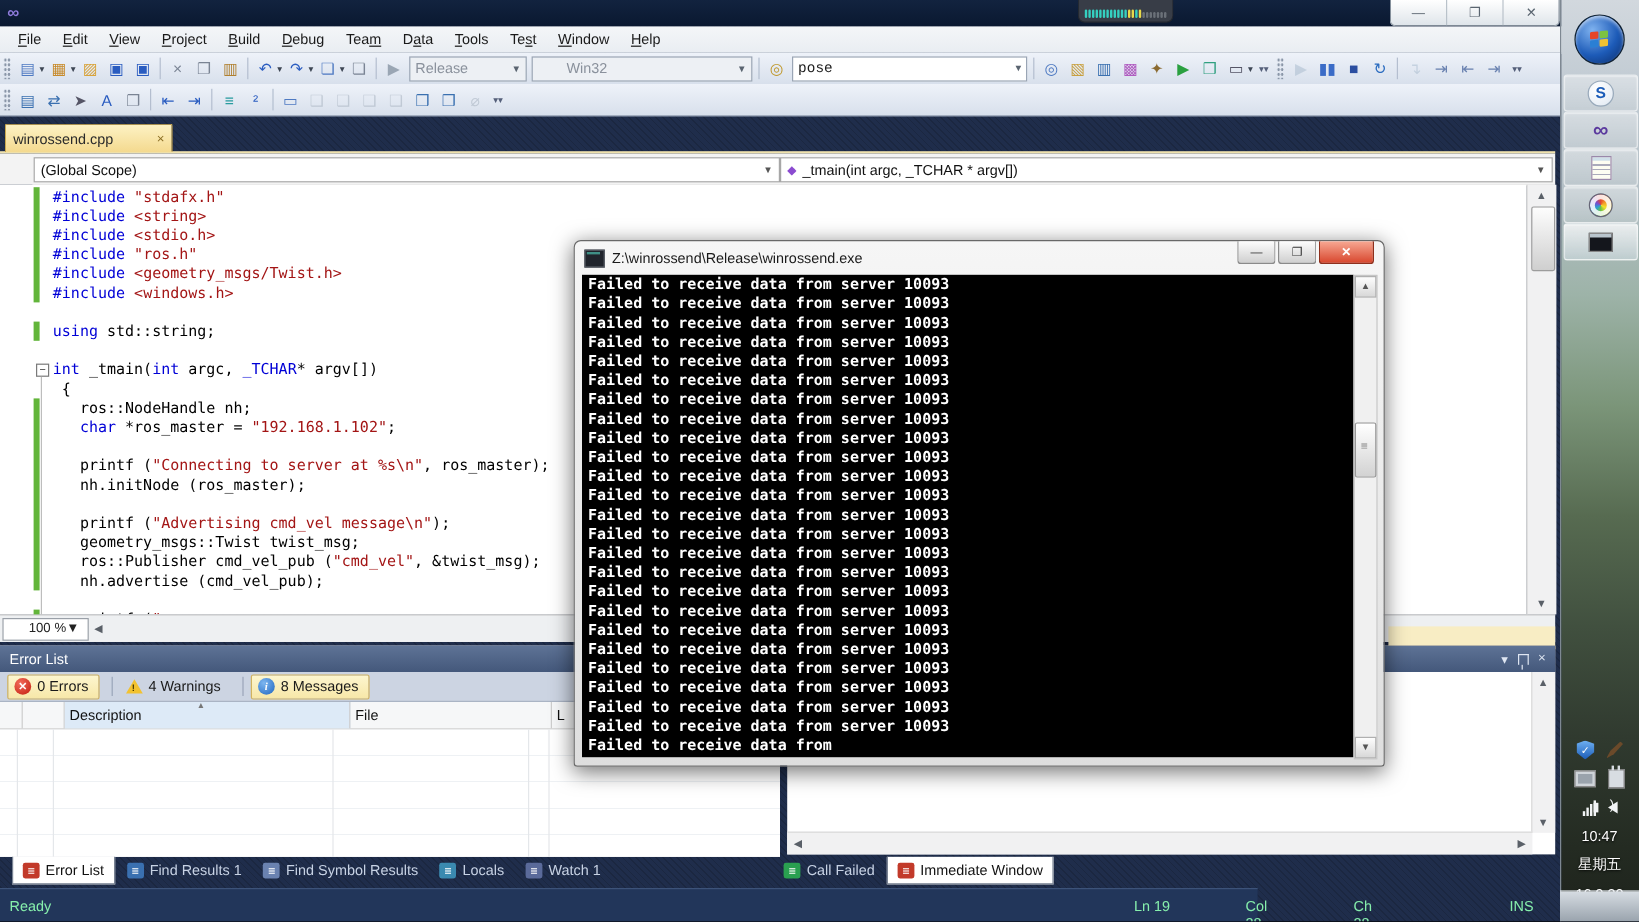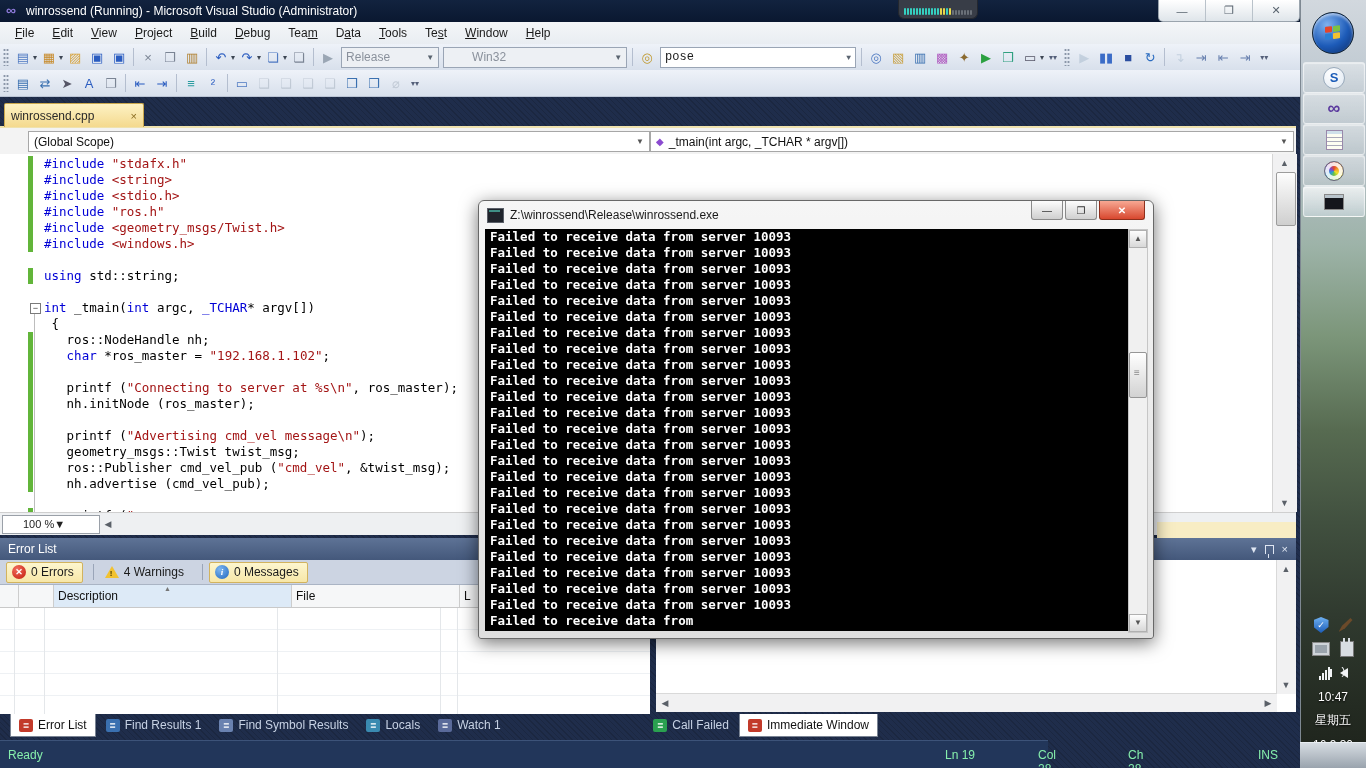--- a/index.html
+++ b/index.html
@@ -42,21 +42,21 @@
   #edmargin{left:0;top:154px;width:27px;height:358px;background:#24334f;}
   .gbar{position:absolute;left:28px;width:5px;background:#62b53a;}
   .cline{position:absolute;left:44px;height:16px;line-height:16px;font-family:"DejaVu Sans Mono","Liberation Mono",monospace;font-size:12.5px;white-space:pre;color:#000;}
   .cline .k{color:#0000d6;} .cline .s{color:#a31515;} .cline .p{color:#000;}
   #foldbox{width:9px;height:9px;border:1px solid #7a7a7a;background:#fff;color:#333;font-size:9px;line-height:8px;text-align:center;}
   #foldline{width:1px;background:#bdbdbd;}
   #ed-vscroll{left:1272px;top:154px;width:24px;height:358px;background:#f1f1f2;border-left:1px solid #d5d5d5;}
   .sbtn{position:absolute;left:2px;width:19px;height:16px;color:#5a6068;font-size:9px;text-align:center;line-height:16px;}
   #ed-thumb{left:3px;top:18px;width:18px;height:52px;background:linear-gradient(#fdfdfd,#cfcfcf);border:1px solid #9c9c9c;border-radius:2px;}
   #hscrollrow{left:0;top:512px;width:1296px;height:22px;background:#eef0f2;border-top:1px solid #cfcfcf;display:flex;align-items:center;}
-  #zoomcombo{width:56px;height:17px;background:#fff;border:1px solid #9aa0a8;margin-left:2px;display:flex;align-items:center;justify-content:flex-start;font-size:11px;padding:0 20px;color:#222;}
+  #zoomcombo{width:56px;height:17px;background:#fff;border:1px solid #9aa0a8;margin-left:2px;display:flex;align-items:center;justify-content:flex-end;font-size:11px;padding:0 7px;color:#222;}
   #hl-arrow{width:16px;height:17px;color:#5a6068;font-size:9px;text-align:center;line-height:17px;}
   #creamstrip{left:1157px;top:522px;width:139px;height:16px;background:#f8edc4;border-bottom:3px solid #d89e30;}
   
   .panel-hdr{height:22px;background:linear-gradient(#5e7396,#44587b);color:#fff;font-size:12px;display:flex;align-items:center;padding:0 8px;}
   .phic{margin-left:auto;display:flex;gap:8px;align-items:center;color:#dfe6f2;font-size:11px;}
   #errorlist{left:0;top:538px;width:650px;height:174px;background:#fff;}
   #el-filters{height:24px;background:#ccd4e2;display:flex;align-items:center;padding-left:6px;border-bottom:1px solid #aab4c4;}
   .filter-btn{display:flex;align-items:center;height:19px;padding:0 8px 0 5px;font-size:12px;color:#1a1a1a;margin-right:4px;}
   .filter-btn.sel{background:linear-gradient(#fdf6cf,#f7e7a8);border:1px solid #d2b35e;border-radius:2px;}
   .fsep{width:1px;height:16px;background:#9aa5b8;margin:0 6px;}
@@ -127,21 +127,20 @@
   #gadget{left:898px;top:0;width:68px;height:13px;background:#383d47;border:1px solid #23272f;border-top:none;border-radius:0 0 6px 6px;display:flex;align-items:flex-end;gap:1px;padding:2px 5px 3px 5px;}
   #gadget i{width:2px;height:7px;border-radius:1px;}
 </style>
 </head>
 <body>
 
 <div id="screen">
 
   <div class="abs" id="titlebar">
     <span class="abs" id="title-ic">∞</span>
-    <span class="abs" id="title-tx">winrossend (Running) - Microsoft Visual Studio (Administrator)</span>
   </div>
   <div class="abs" id="winbtns">
     <span class="wbtn">—</span>
     <span class="wbtn">❐</span>
     <span class="wbtn">✕</span>
   </div>
 
   <div class="abs" id="menubar">
       <span class="menu-item"><u>F</u>ile</span>
       <span class="menu-item"><u>E</u>dit</span>
@@ -312,21 +311,21 @@
         <span class="fsep"></span>
         <span class="filter-btn">
           <span class="warn-tri">
             <i>!</i>
           </span>
           <span>4 Warnings</span>
         </span>
         <span class="fsep"></span>
         <span class="filter-btn sel">
           <span class="fic inf">i</span>
-          <span>0 Messages</span>
+          <span>8 Messages</span>
         </span>
       </div>
     <div id="el-cols">
         <div class="colcell" style="width: 14px; flex: 0 0 auto;">
           <span></span>
         </div>
         <div class="colcell" style="width: 30px; flex: 0 0 auto;">
           <span></span>
         </div>
         <div class="colcell desc" style="width: 233px; flex: 0 0 auto;">

